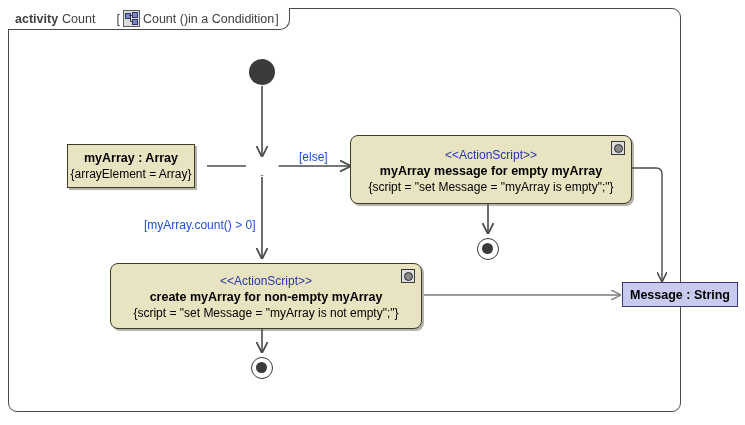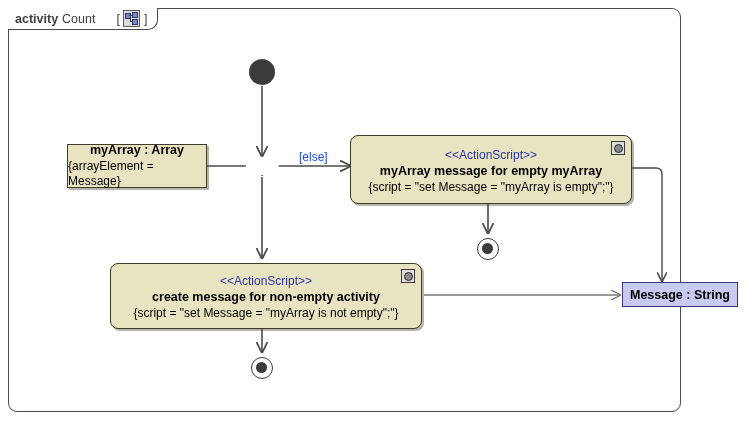--- a/index.html
+++ b/index.html
@@ -245,20 +245,21 @@
     <span class="nm">Count</span>
     <span class="brk">[</span>
     <span class="tab-icon">
       <i class="a"></i>
         <i class="b"></i>
         <i class="c"></i>
       <u class="h1"></u>
         <u class="v1"></u>
         <u class="h2"></u>
     </span>
+    <span>Count ()in a Condidition</span>
     <span class="brk">]</span>
   </div>
 
   <svg id="edges">
     <defs>
       <marker id="arrow" viewBox="0 0 10 10" refX="9" refY="5" markerWidth="7" markerHeight="7" orient="auto-start-reverse">
         <path d="M 0 0 L 10 5 L 0 10" fill="none" stroke="#4a4a4a" stroke-width="1.6"></path>
       </marker>
       <marker id="arrowopen" viewBox="0 0 10 10" refX="9" refY="5" markerWidth="8" markerHeight="8" orient="auto-start-reverse">
         <path d="M 0 0 L 10 5 L 0 10" fill="none" stroke="#7a7a7a" stroke-width="1.3"></path>
@@ -279,45 +280,46 @@
 
     <path d="M 632 168 L 656 168 Q 662 168 662 174 L 662 281" fill="none" stroke="#4a4a4a" stroke-width="1.4" marker-end="url(#arrow)"></path>
 
     <line x1="424" y1="295" x2="620" y2="295" stroke="#7a7a7a" stroke-width="1.3" marker-end="url(#arrowopen)"></line>
   </svg>
 
   <div class="initial-node" style="left:249px; top:59px;"></div>
 
   <div class="decision-node" style="left:245px; top:156px;"></div>
 
-  <div class="node object-node" style="left:67px; top:144px; width:140px; height:44px;">
+  <div class="node object-node" style="left:67px; top:144px; width:128px; height:44px;">
     <div class="title">myArray : Array</div>
-    <div class="attr">{arrayElement = Message}</div>
+    <div class="attr">{arrayElement = Array}</div>
   </div>
 
   <div class="node action-node" style="left:350px; top:135px; width:282px; height:69px;">
     <div class="stereotype">&lt;&lt;ActionScript&gt;&gt;</div>
     <div class="name">myArray message for empty myArray</div>
     <div class="script">{script = "set Message = "myArray is empty";"}</div>
     <div class="corner-icon">
         <span></span>
       </div>
   </div>
 
   <div class="node action-node" style="left:110px; top:263px; width:312px; height:66px;">
     <div class="stereotype">&lt;&lt;ActionScript&gt;&gt;</div>
-    <div class="name">create message for non-empty activity</div>
+    <div class="name">create myArray for non-empty myArray</div>
     <div class="script">{script = "set Message = "myArray is not empty";"}</div>
     <div class="corner-icon">
         <span></span>
       </div>
   </div>
 
   <div class="node result-node" style="left:622px; top:282px; width:116px; height:25px;">
     <span>Message : String</span>
   </div>
 
   <div class="final-node" style="left:477px; top:238px;"></div>
   <div class="final-node" style="left:251px; top:357px;"></div>
 
   <div class="guard" style="left:299px; top:150px;">[else]</div>
+  <div class="guard" style="left:144px; top:218px;">[myArray.count() &gt; 0]</div>
 
 </div>
 
 </body></html>

